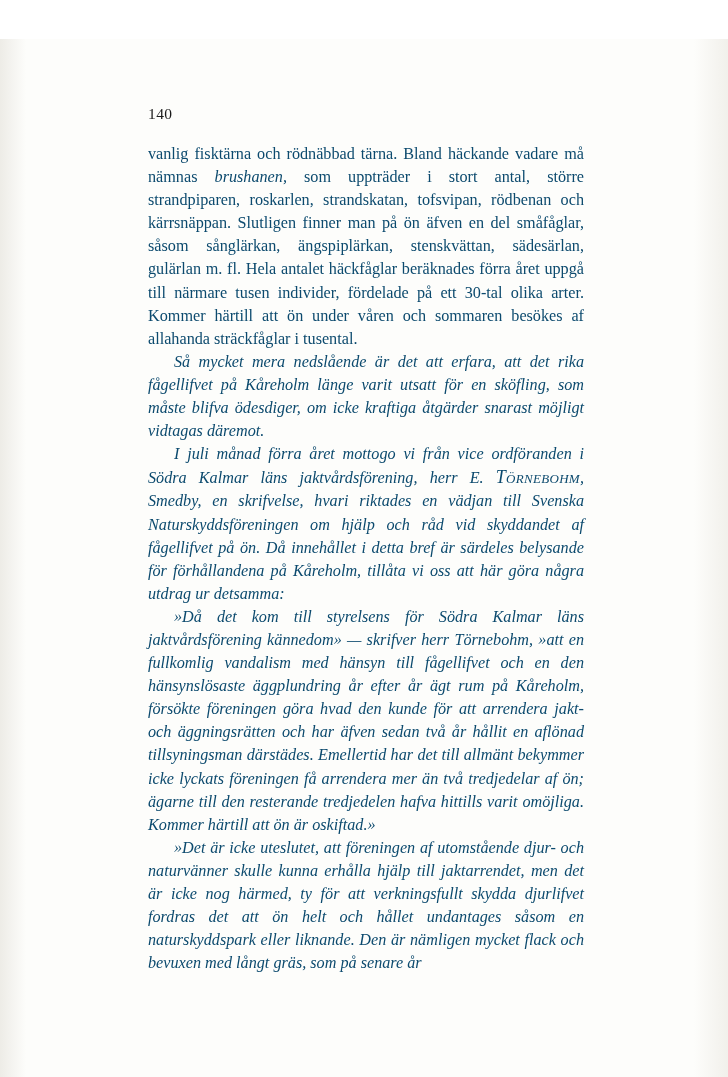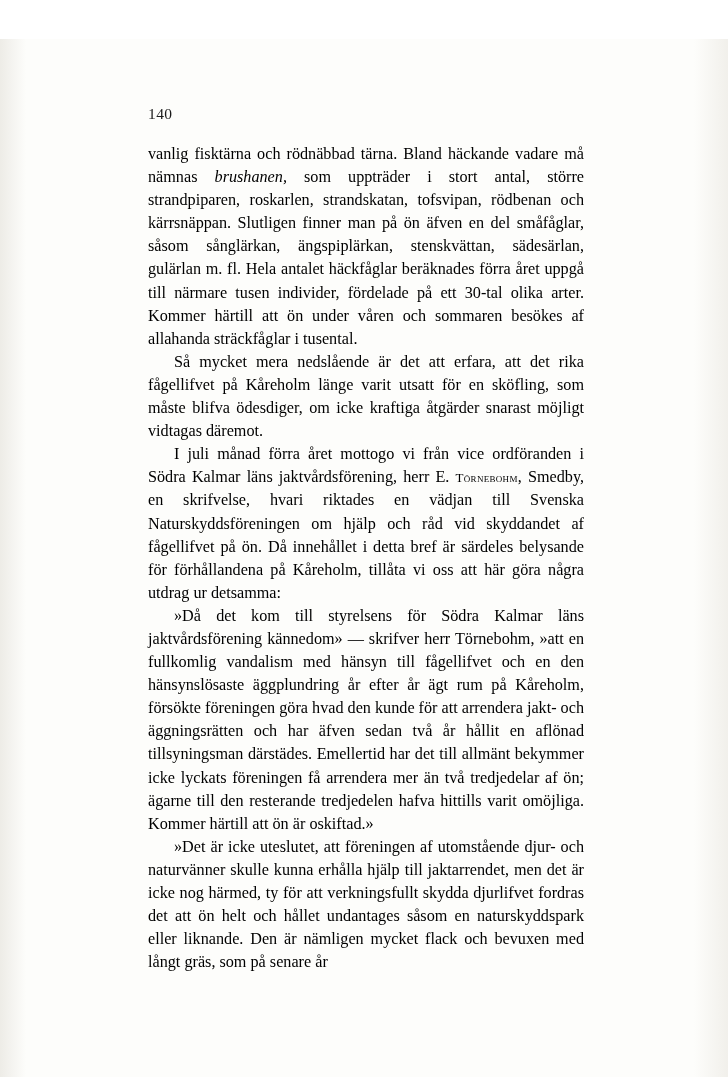--- a/index.html
+++ b/index.html
@@ -34,38 +34,39 @@
   }
   .text-column {
     position: absolute;
     left: 148px;
     top: 104px;
     width: 436px;
     font-size: 16.2px;
     line-height: 23.1px;
     text-align: justify;
     text-justify: inter-word;
-    color: #000000;
+    color: #0c4a6e;
     hyphens: manual;
   }
   .para {
     margin: 0;
   }
   .para + .para {
     margin-top: 0px;
   }
   .indent {
     text-indent: 26px;
+    font-style: italic;
   }
   .ital {
     font-style: italic;
   }
   .smallcaps {
     font-variant: small-caps;
-    font-size: 13px;
+    font-size: 18px;
     letter-spacing: 0.3px;
   }
   
   .edge-left {
     position: absolute;
     left: 0;
     top: 0;
     width: 26px;
     height: 1077px;
     background: linear-gradient(to right, #e8e6e0 0%, #fdfdfb 100%);

